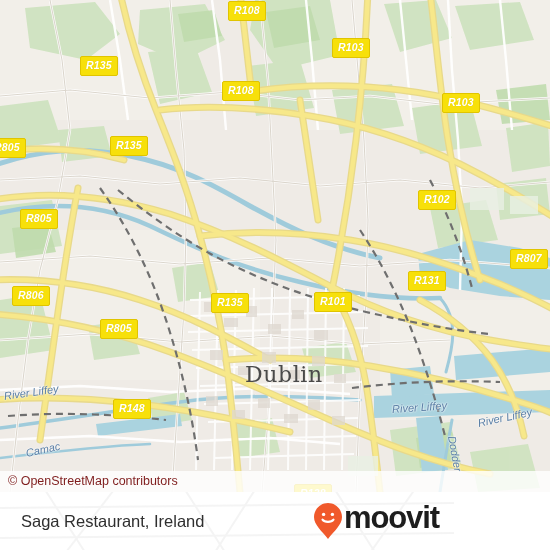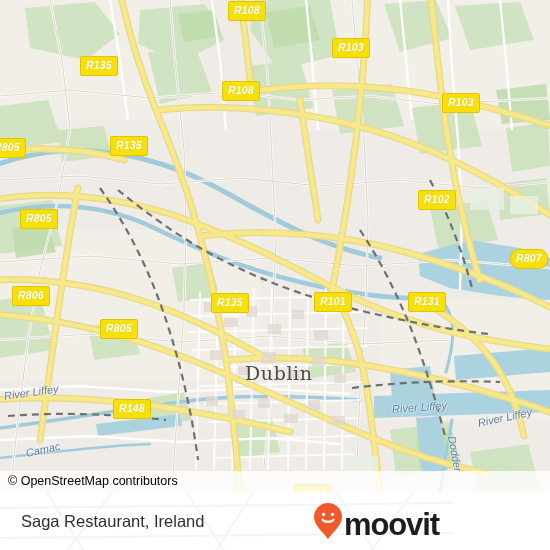--- a/index.html
+++ b/index.html
@@ -35,40 +35,40 @@
     white-space: nowrap;
     text-shadow: 0 0 1px rgba(180,160,0,.35);
     font-style: italic;
   }
 
   
   .city-label {
     position: absolute;
     color: #4a4a4a;
     font-family: "DejaVu Serif", serif;
-    font-size: 19px;
+    font-size: 22px;
     letter-spacing: .6px;
     white-space: nowrap;
   }
   .water-label {
     position: absolute;
     color: #5a7fa6;
     font-size: 11px;
     font-style: italic;
     white-space: nowrap;
     text-shadow: 0 0 2px #fff, 0 0 2px #fff;
   }
 
   
   #attribution {
     position: absolute;
     left: 0; bottom: 0;
     width: 100%;
     background: rgba(255,255,255,.80);
-    color: #000000;
+    color: #7f1d1d;
     font-size: 12.5px;
     padding: 3px 0 4px 8px;
     white-space: nowrap;
   }
 
   
   #callout {
     position: absolute;
     left: 191px; top: 125px;
     width: 173px;
@@ -114,21 +114,21 @@
     position: relative;
     margin-left: 21px;
     color: #2f2f2f;
     font-size: 16.5px;
     white-space: nowrap;
   }
   #brand {
     position: absolute;
     right: 15px; top: 50%;
     transform: translateY(-50%);
-    display: flex; align-items: flex-end; gap: 1px;
+    display: flex; align-items: flex-start; gap: 1px;
   }
   #brand-name {
     color: #1d1d1d;
     font-size: 31px;
     font-weight: bold;
     letter-spacing: -1.1px;
     line-height: 1;
   }
 </style>
 </head>
@@ -337,25 +337,25 @@
     <div id="shields">
         <div class="shield" style="left: 228px; top: 1px;">R108</div>
         <div class="shield" style="left: 332px; top: 38px;">R103</div>
         <div class="shield" style="left: 80px; top: 56px;">R135</div>
         <div class="shield" style="left: 222px; top: 81px;">R108</div>
         <div class="shield" style="left: 442px; top: 93px;">R103</div>
         <div class="shield" style="left: 110px; top: 136px;">R135</div>
         <div class="shield" style="left: -12px; top: 138px;">R805</div>
         <div class="shield" style="left: 418px; top: 170px; margin-top: 20px;">R102</div>
         <div class="shield" style="left: 20px; top: 209px;">R805</div>
-        <div class="shield" style="left: 510px; top: 249px; border-radius: 9px;">R807</div>
+        <div class="shield" style="left: 510px; top: 249px;">R807</div>
         <div class="shield" style="left: 12px; top: 286px;">R806</div>
         <div class="shield" style="left: 211px; top: 293px;">R135</div>
         <div class="shield" style="left: 314px; top: 292px;">R101</div>
-        <div class="shield" style="left: 408px; top: 292px;">R131</div>
+        <div class="shield" style="left: 408px; top: 271px;">R131</div>
         <div class="shield" style="left: 100px; top: 319px;">R805</div>
         <div class="shield" style="left: 113px; top: 399px;">R148</div>
         <div class="shield" style="left: 294px; top: 484px;">R138</div>
       </div>
 
     <div id="water-labels">
         <div class="water-label" style="left: 4px; top: 390px; transform: rotate(-8deg); transform-origin: left center;">River Liffey</div>
         <div class="water-label" style="left: 26px; top: 447px; transform: rotate(-12deg); transform-origin: left center;">Camac</div>
         <div class="water-label" style="left: 392px; top: 403px; transform: rotate(-4deg); transform-origin: left center;">River Liffey</div>
         <div class="water-label" style="left: 478px; top: 417px; transform: rotate(-12deg); transform-origin: left center;">River Liffey</div>

